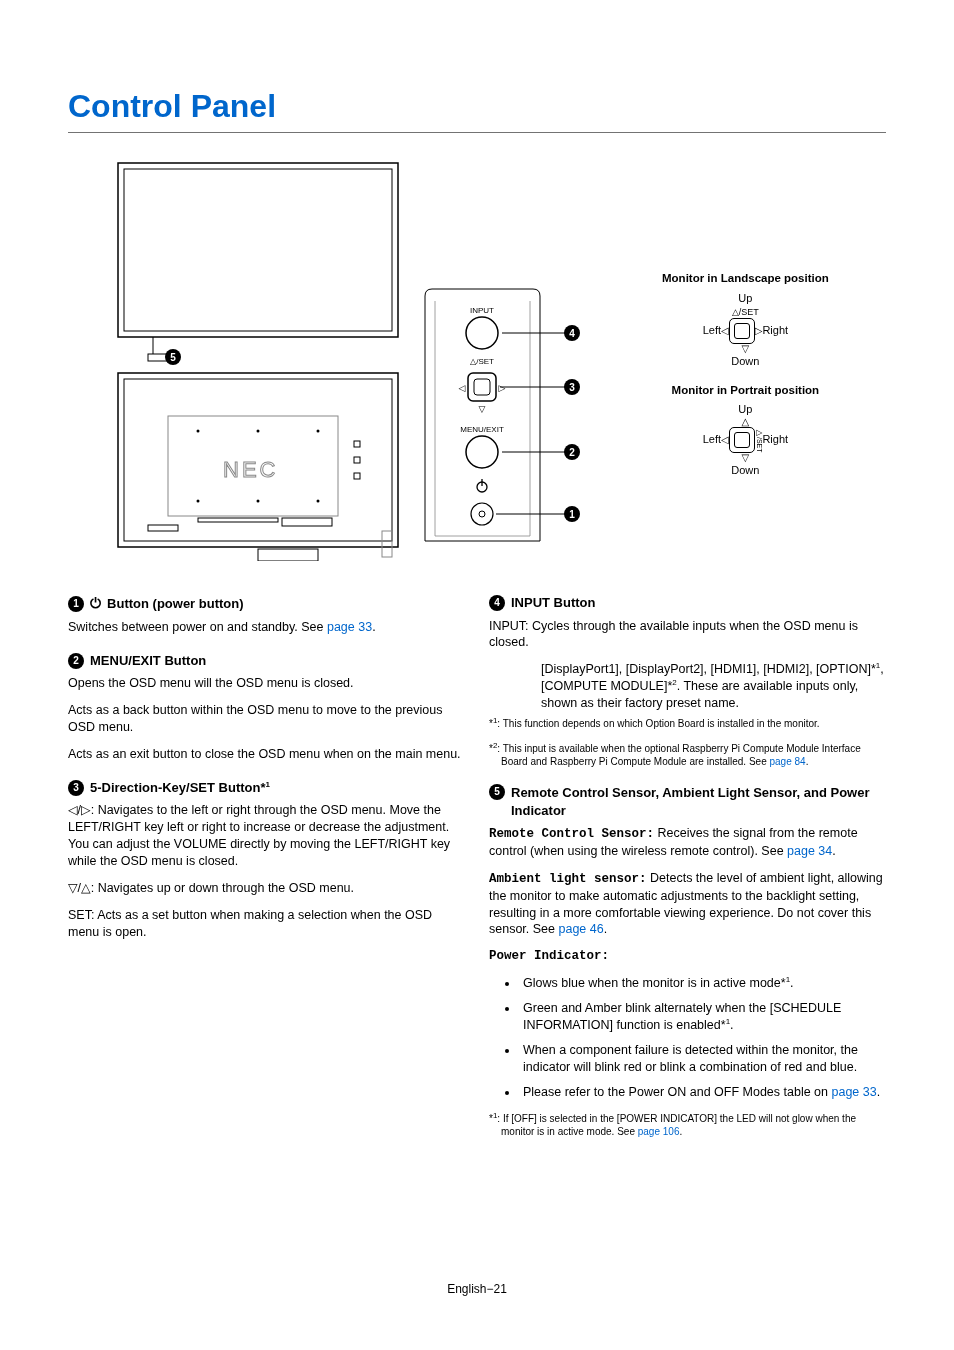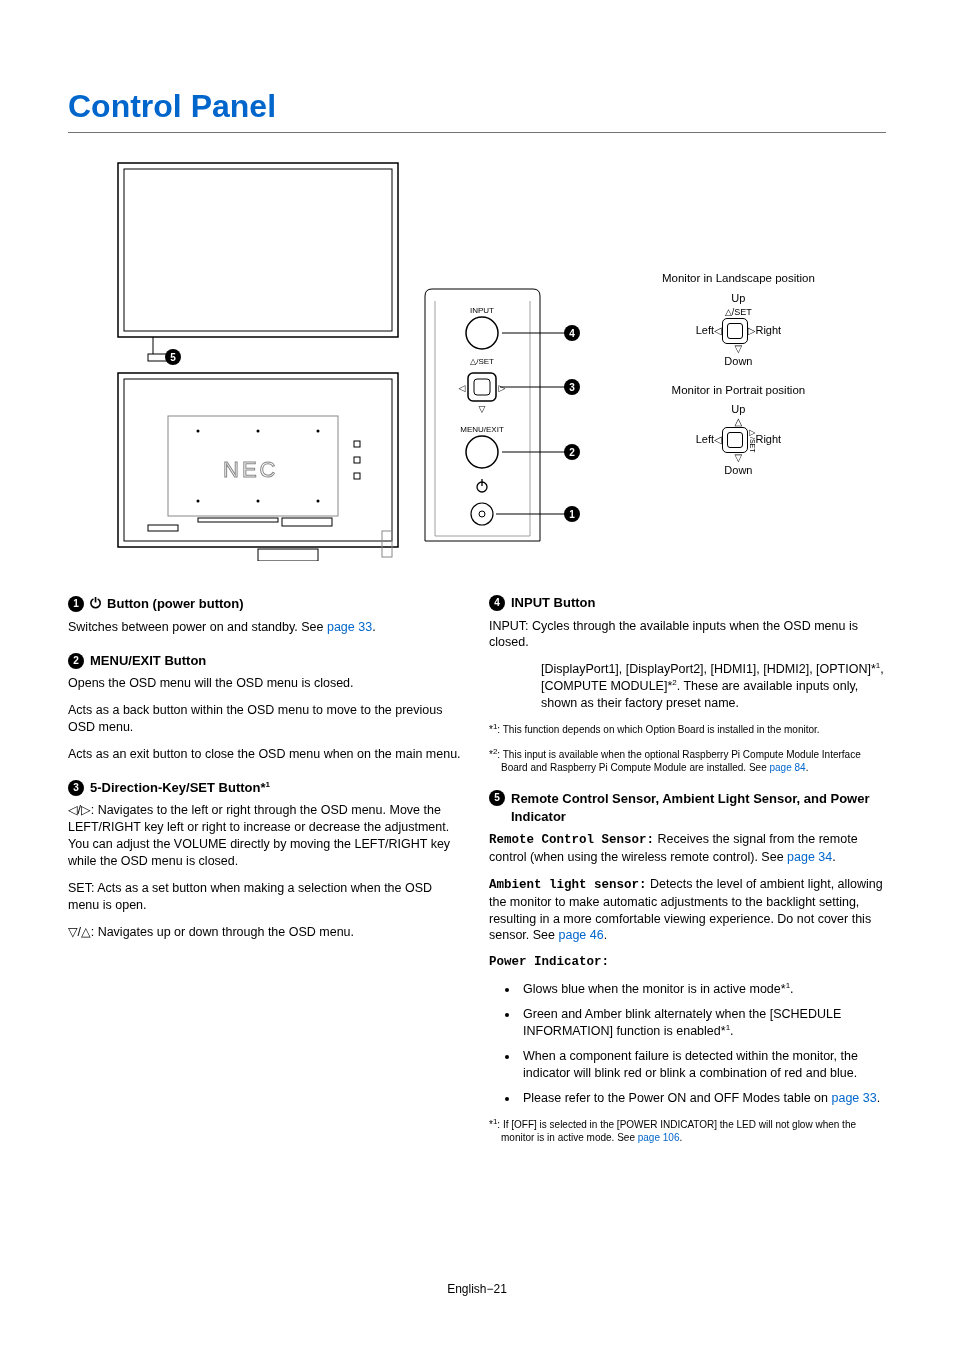--- a/index.html
+++ b/index.html
@@ -47,36 +47,36 @@
     background: #000; color: #fff;
     border-radius: 50%;
     align-items: center; justify-content: center;
     font-size: 10px; font-weight: bold;
     flex-shrink: 0;
   }
   .para { margin-bottom: 10px; }
   .link { color: #0066cc; }
   .footnote { font-size: 10px; margin-top: 4px; margin-bottom: 10px; text-indent: -12px; padding-left: 12px; line-height: 1.3;}
   .sup { font-size: 8px; vertical-align: super; }
-  .indent { padding-left: 52px; margin-bottom: 10px; }
+  .indent { padding-left: 52px; margin-bottom: 4px; }
   ul.bullets { list-style: disc; padding-left: 30px; }
   ul.bullets li { margin-bottom: 8px; padding-left: 4px; }
   .bold { font-weight: bold; font-family: Liberation Mono, monospace; }
   .section-block { margin-bottom: 16px; }
   .pagefoot {
     position: absolute;
     bottom: 53px;
     width: 100%;
     left: 0;
     text-align: center;
     font-size: 12px;
   }
   
   .orient-block { text-align: center; margin-bottom: 14px; font-size: 11px; }
-  .orient-title { font-weight: normal; margin-bottom: 4px; font-size: 11.5px;}
+  .orient-title { font-weight: bold; margin-bottom: 4px; font-size: 11.5px;}
   .dpad-row { display: flex; align-items: center; justify-content: center; }
   .dpad-box { width: 26px; height: 26px; border: 1.5px solid #000; border-radius: 5px; display:flex; align-items:center; justify-content:center; position: relative;}
   .dpad-box-inner { width: 16px; height: 16px; border: 1.5px solid #000; border-radius: 3px;}
   .tri { font-size: 10px; line-height: 1; }
   .vlabel { font-size: 8px; writing-mode: vertical-rl; position:absolute; }
 </style>
 </head>
 <body>
 
 <h1 class="title">Control Panel</h1>
@@ -215,22 +215,22 @@
       <p class="para">Acts as a back button within the OSD menu to move to the previous OSD menu.</p>
       <p class="para">Acts as an exit button to close the OSD menu when on the main menu.</p>
     </div>
 
     <div class="section-block">
       <div class="section-head">
         <span class="numbadge">3</span>
         <span><span>5-Direction-Key/SET Button*</span><span class="sup">1</span></span>
       </div>
       <p class="para"><span style="display:block">◁/▷: Navigates to the left or right through the OSD menu. Move the LEFT/RIGHT key left or right to increase or decrease the adjustment.</span><span>You can adjust the VOLUME directly by moving the LEFT/RIGHT key while the OSD menu is closed.</span></p>
+      <p class="para">▽/△: Navigates up or down through the OSD menu.</p>
       <p class="para">SET: Acts as a set button when making a selection when the OSD menu is open.</p>
-      <p class="para">▽/△: Navigates up or down through the OSD menu.</p>
     </div>
 
   </div>
 
   <div class="col">
 
     <div class="section-block">
       <div class="section-head">
         <span class="numbadge">4</span>
         <span>INPUT Button</span>

